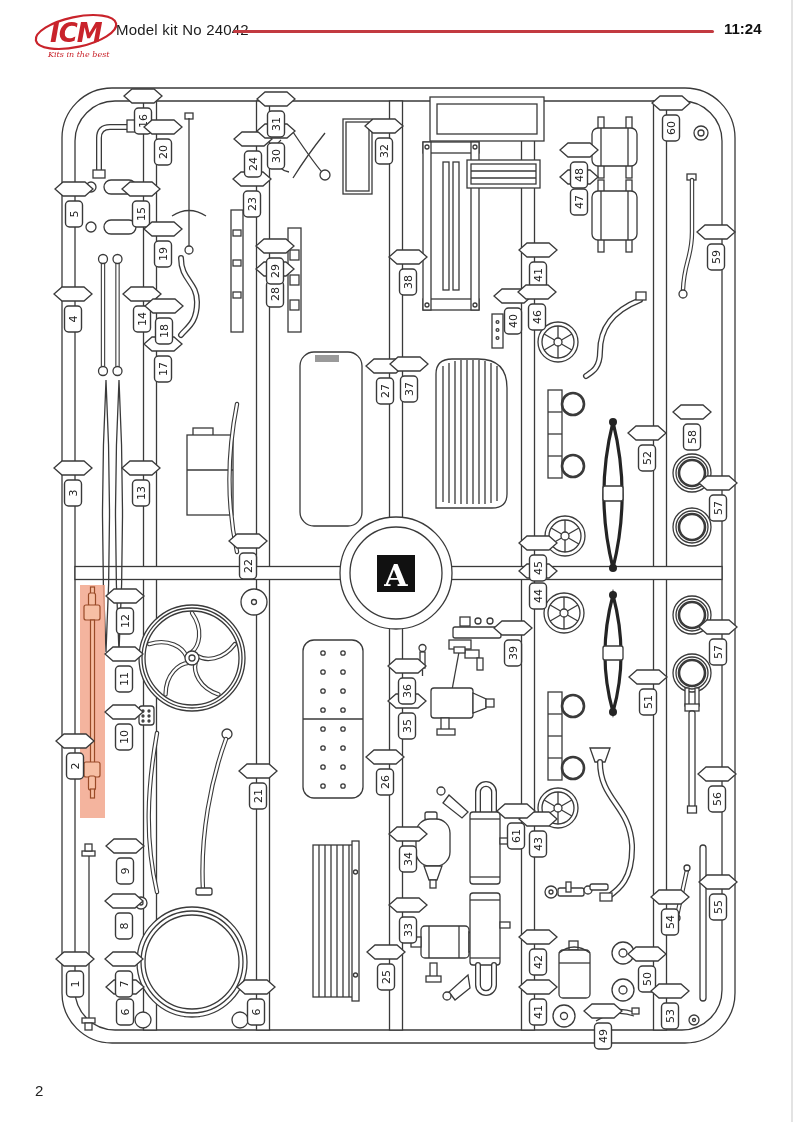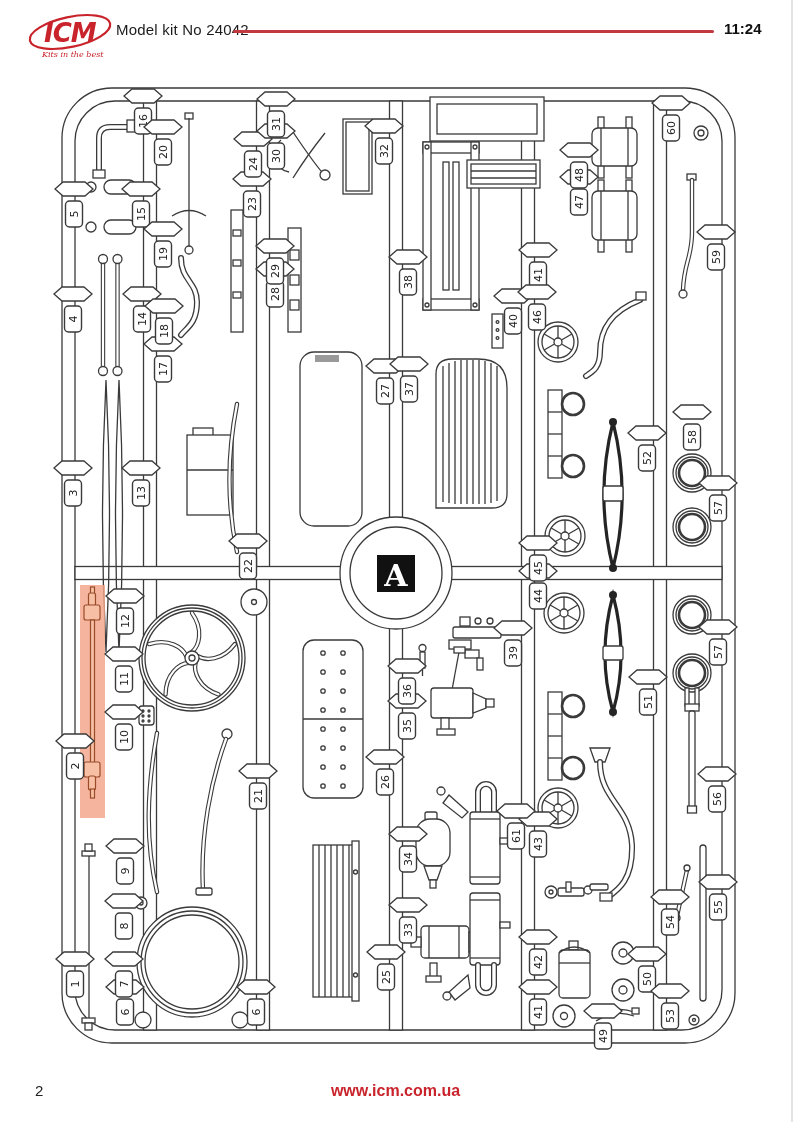--- a/index.html
+++ b/index.html
@@ -2,21 +2,21 @@
 <html><head>
 <meta charset="utf-8">
 <style>
   html,body{margin:0;padding:0;background:#fff}
   .page{position:relative;width:793px;height:1122px;background:#fff;overflow:hidden;
         font-family:"Liberation Sans",sans-serif;border-right:2px solid #e3e3e3;box-sizing:border-box}
   
   .hdr-kit{position:absolute;left:116px;top:21px;font-size:15px;color:#1c1c1c;letter-spacing:.2px}
   .hdr-line{position:absolute;left:233px;top:30px;width:481px;height:3px;background:#c23a40;border-radius:2px}
   .hdr-scale{position:absolute;left:724px;top:20px;font-size:15px;font-weight:bold;color:#101010}
-  .logo{position:absolute;left:22px;top:10px}
+  .logo{position:absolute;left:28px;top:10px}
   
   .ftr-page{position:absolute;left:35px;top:1082px;font-size:15px;color:#222}
   .ftr-web{position:absolute;left:0;right:0;top:1082px;text-align:center;font-size:16px;font-weight:bold;color:#c9232b}
   
   svg.sprue{position:absolute;left:0;top:0}
   .fw{fill:#fff;stroke:#3a3a3a;stroke-width:1.3}
   .ln{fill:none;stroke:#3a3a3a;stroke-width:1.3}
   .thick{fill:none;stroke:#3a3a3a;stroke-width:2.6}
   .tube{fill:none;stroke:#3a3a3a;stroke-width:6;stroke-linecap:round}
   .tubein{fill:none;stroke:#fff;stroke-width:3.4;stroke-linecap:round}
@@ -807,14 +807,13 @@
         </g>
         <g transform="translate(516,827)">
           <polygon points="-19,-16 -11,-23 11,-23 19,-16 11,-9 -11,-9" class="stub"></polygon>
           <rect x="-8.5" y="-4" width="17" height="26" rx="4" class="tagplate"></rect>
           <text class="tagnum" transform="translate(3.5,9) rotate(-90)" text-anchor="middle">61</text>
         </g>
       </g>
   </svg>
 
   <span class="ftr-page">2</span>
-  <div class="ftr-web">www.icm.com.ua</div>
 </div>
 
 </body></html>

